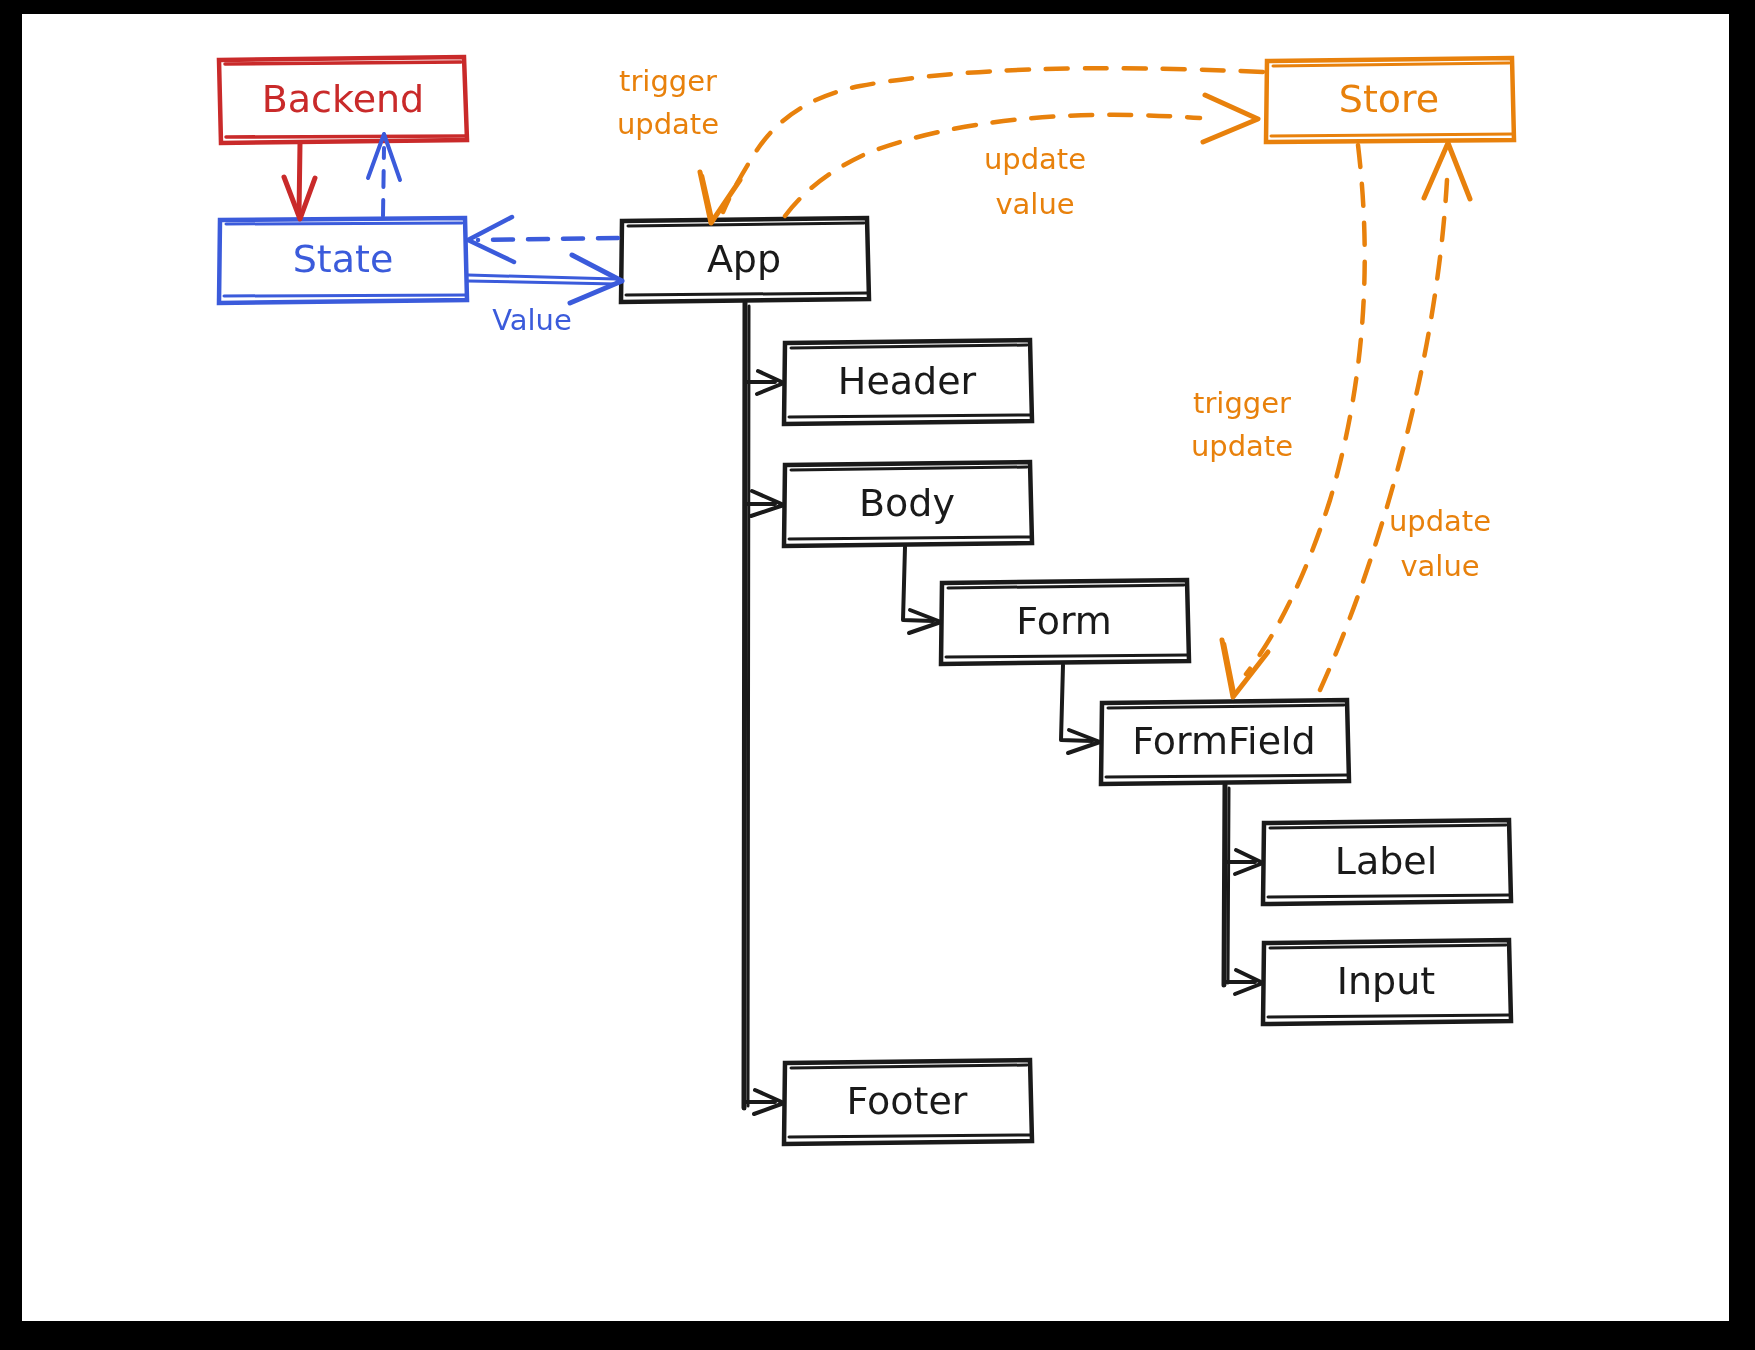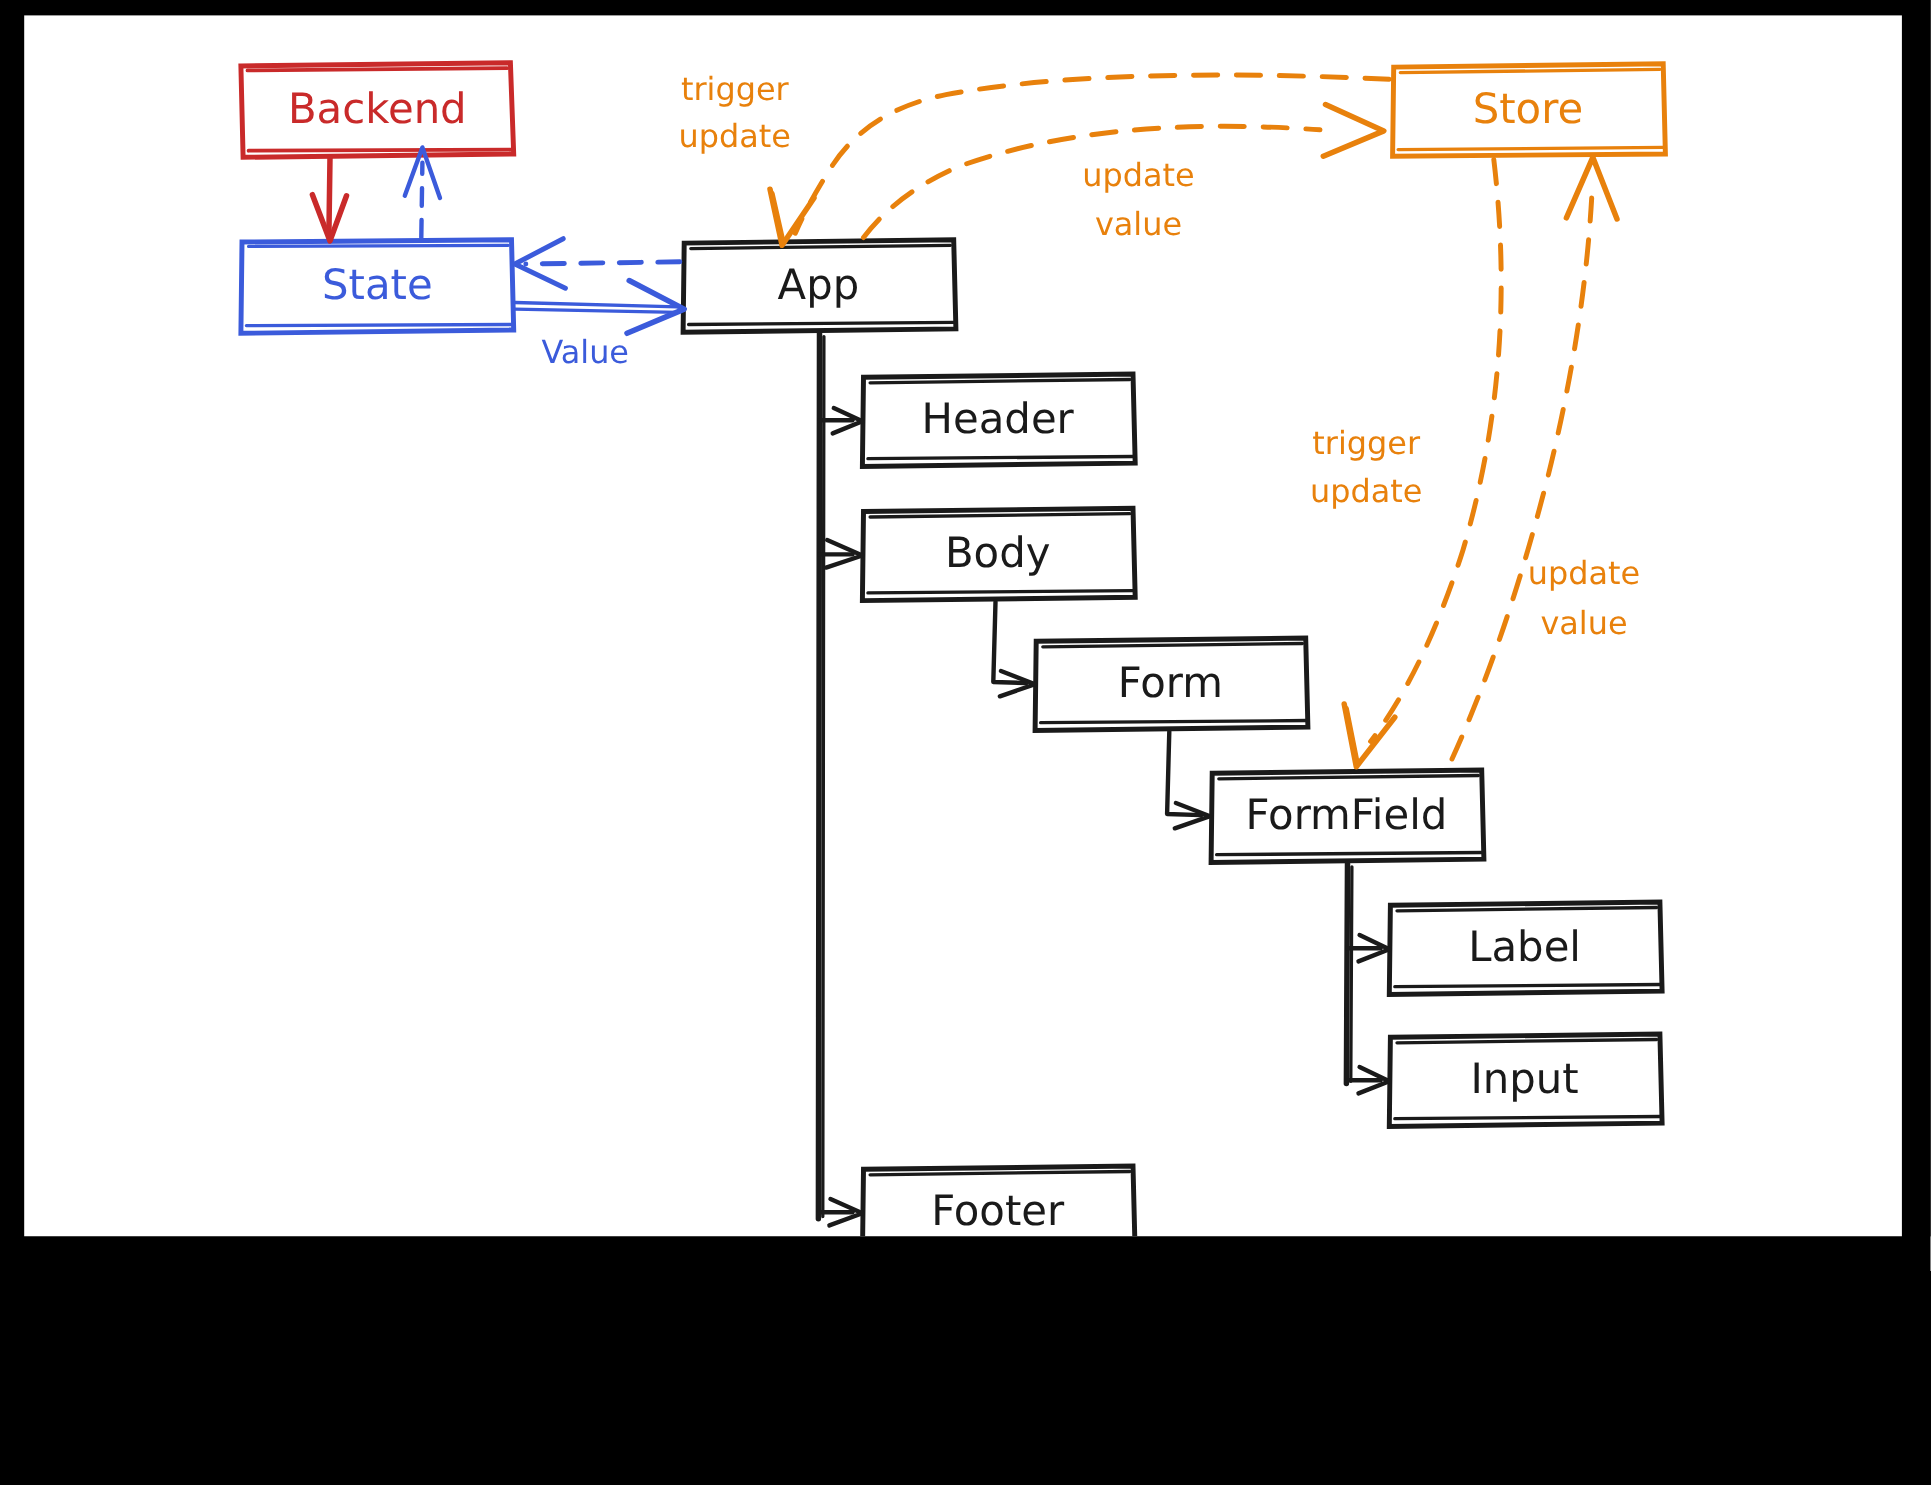--- a/index.html
+++ b/index.html
@@ -4,21 +4,21 @@
 <style>
   html, body {
     margin: 0;
     padding: 0;
     background: #000000;
     font-family: "DejaVu Sans", sans-serif;
   }
   #canvas-frame {
     position: relative;
     width: 1755px;
-    height: 1124px;
+    height: 1350px;
     background: #000000;
     overflow: hidden;
   }
   #whiteboard {
     position: absolute;
     left: 22px;
     top: 14px;
     width: 1707px;
     height: 1307px;
     background: #ffffff;

